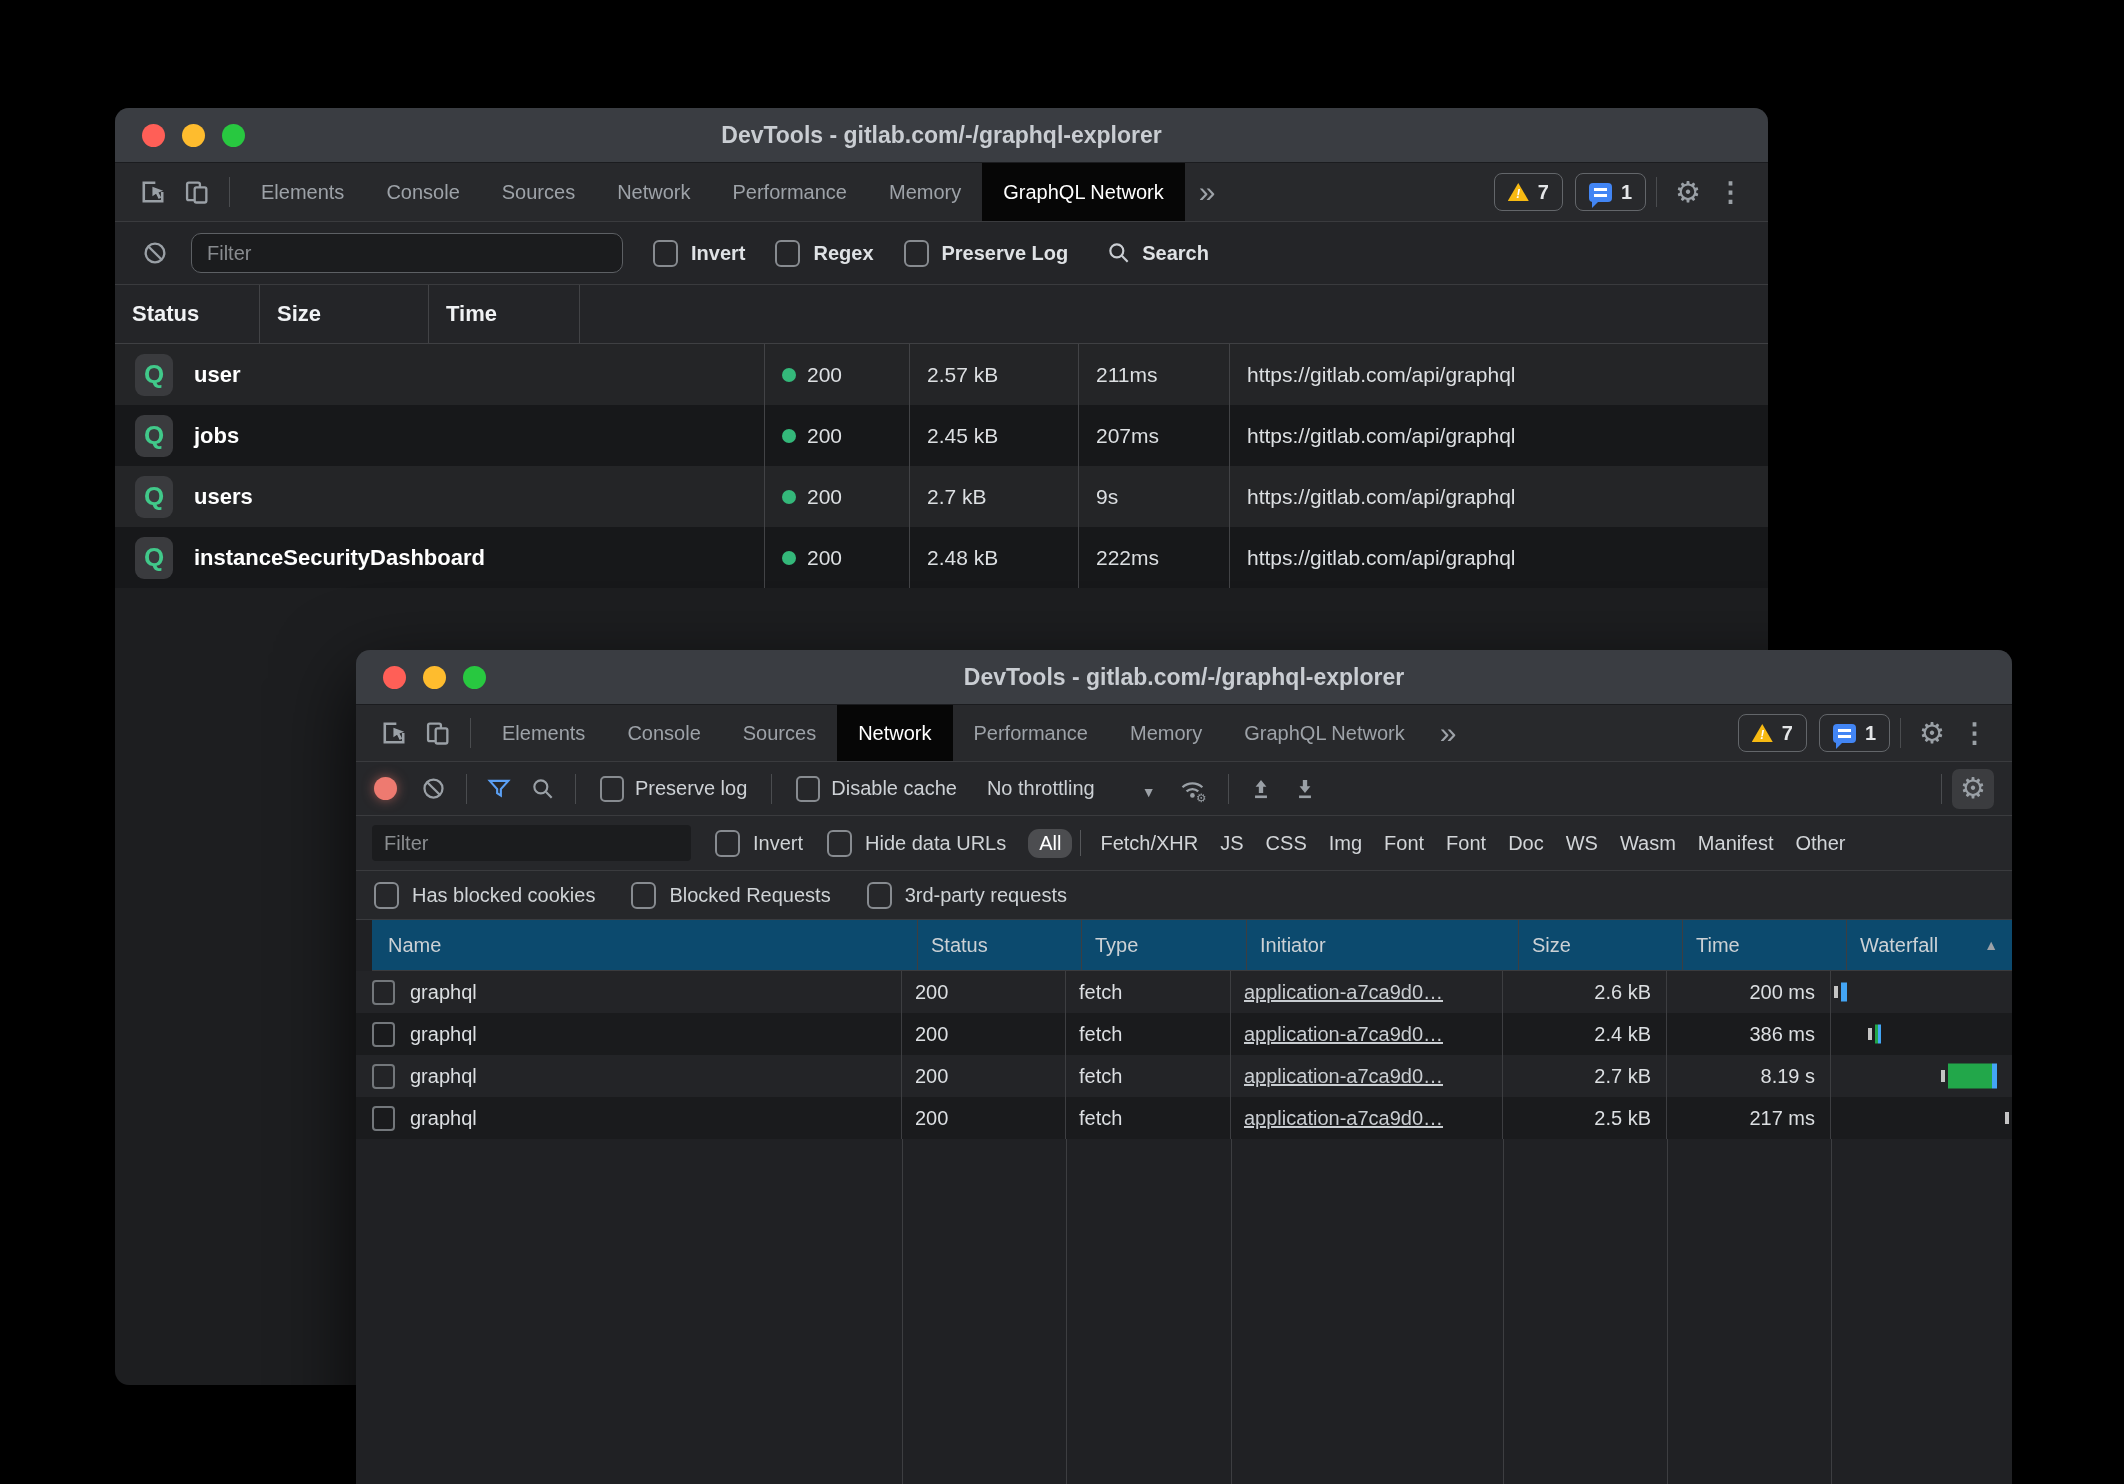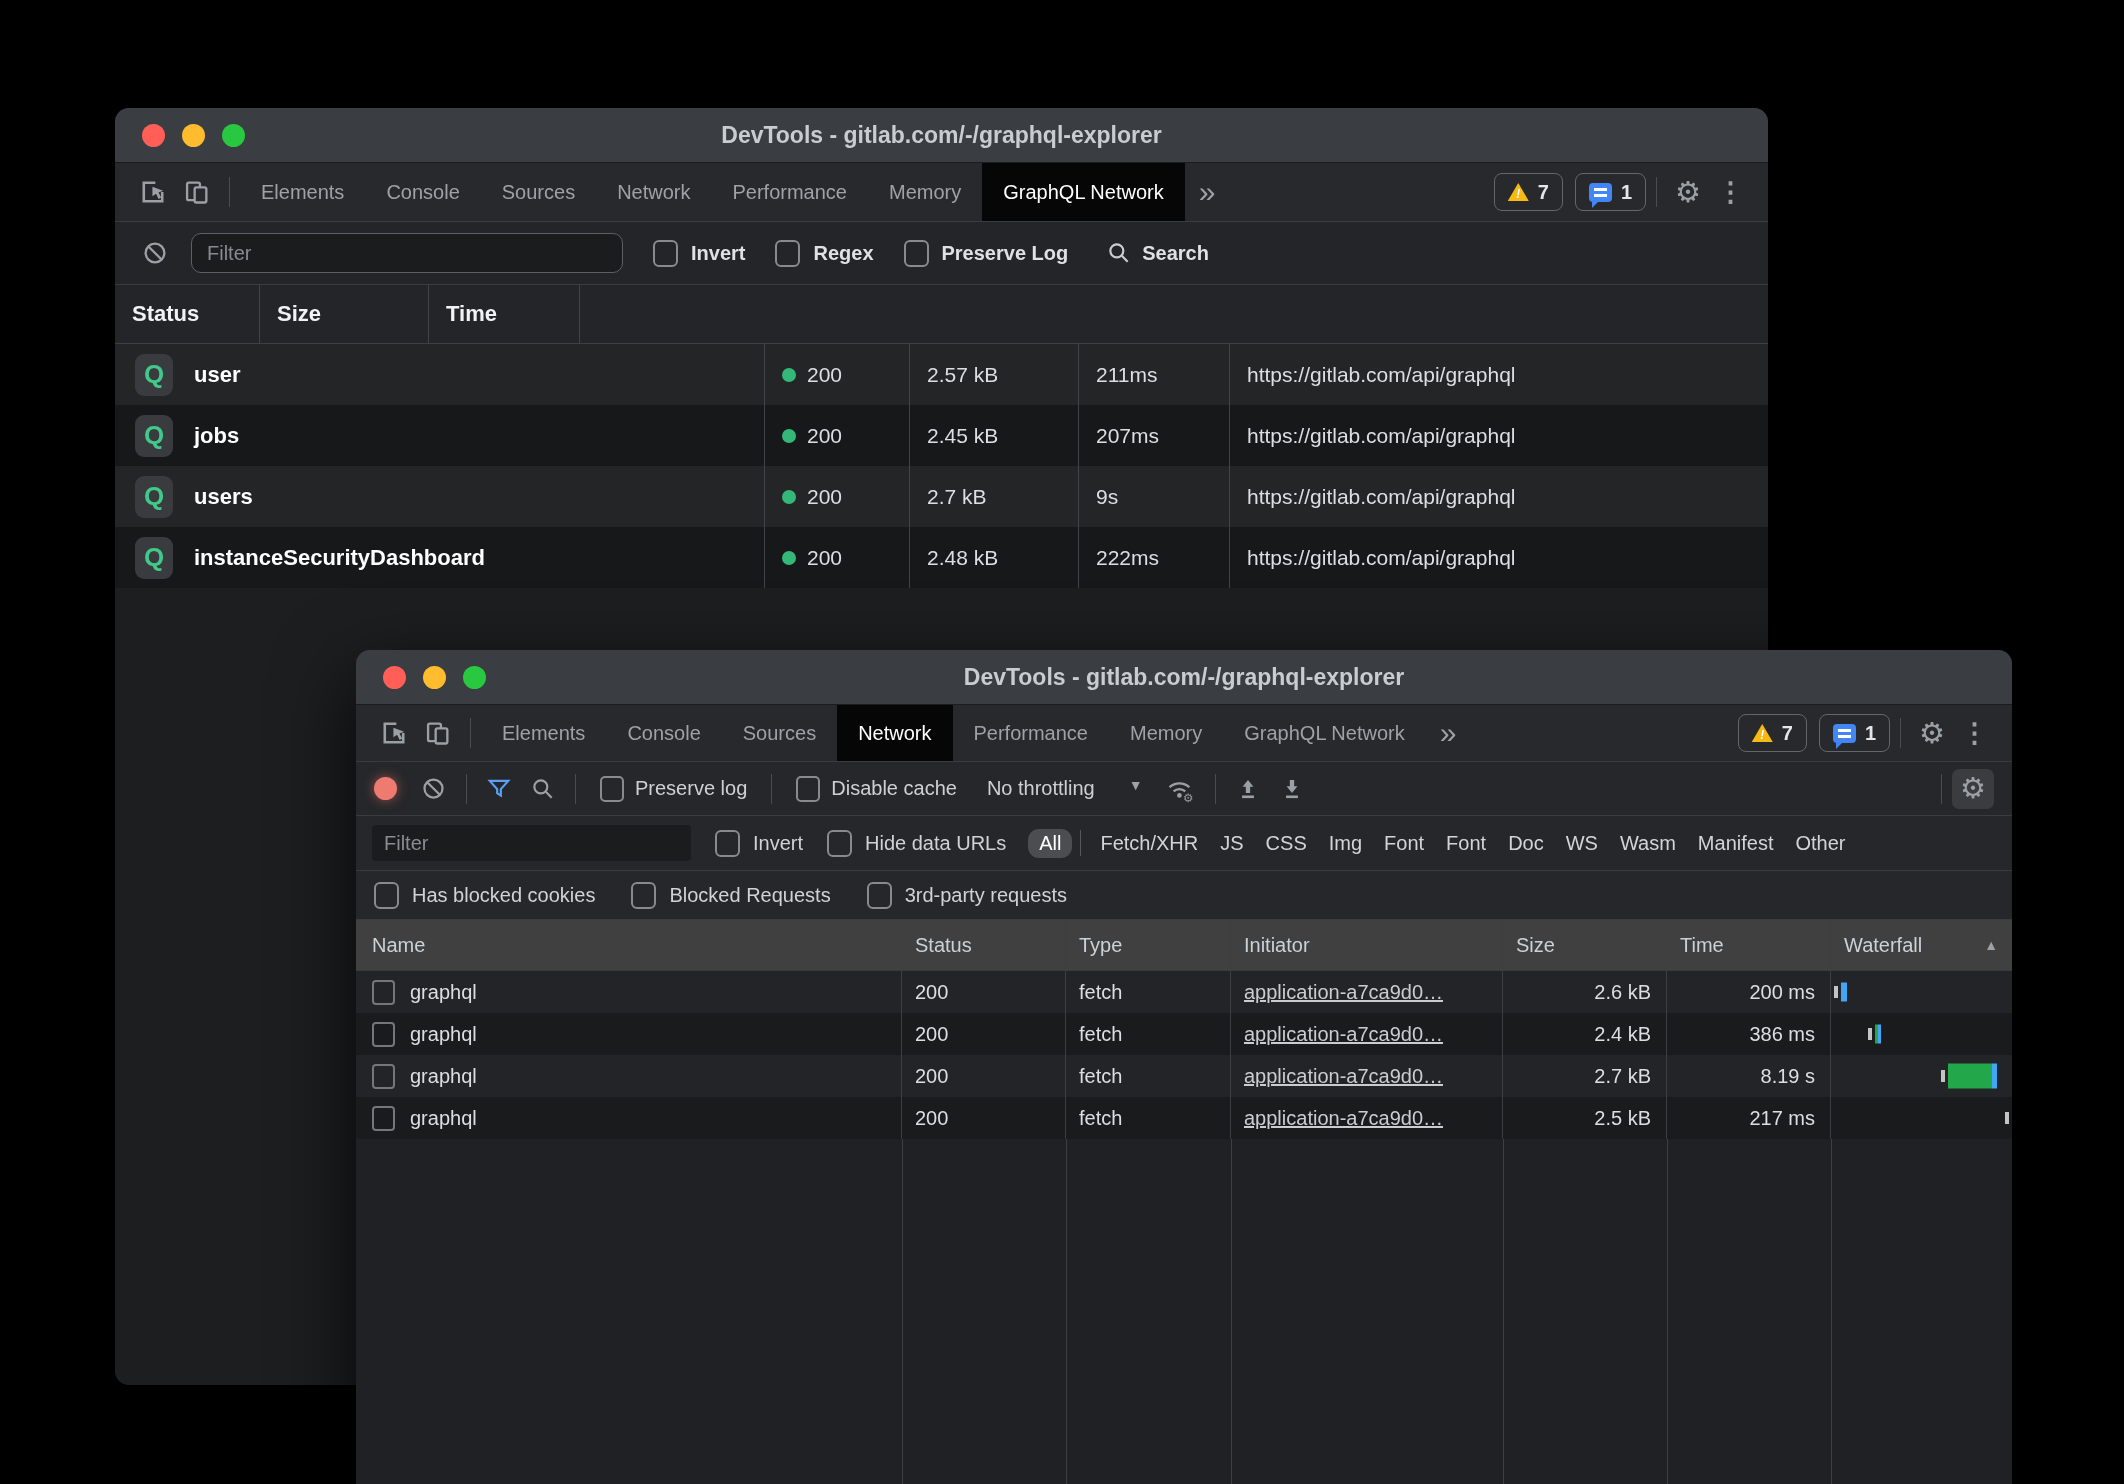--- a/index.html
+++ b/index.html
@@ -59,42 +59,42 @@
   .gql-row .cell{display:flex;align-items:center;}
   .gql-row .bc-qm{padding-left:20px;}
   .qbadge{width:38px;height:42px;border-radius:9px;background:#3a3b3e;color:#41c98a;font-weight:bold;font-size:26px;display:flex;align-items:center;justify-content:center;margin-right:21px;flex:0 0 auto;}
   .qname{font-weight:bold;color:#fff;font-size:22px;}
   .status-dot{width:14px;height:14px;border-radius:50%;background:#34b87a;margin-right:11px;flex:0 0 auto;}
 
   
   .net-toolbar{height:53px;background:#26272a;display:flex;align-items:center;padding:0 18px;border-bottom:1px solid #3a3b3e;}
   .record-dot{width:23px;height:23px;border-radius:50%;background:#ee7a70;box-shadow:0 0 12px rgba(238,122,112,.55);border:none;margin-right:14px;cursor:pointer;}
   .nt-icon{background:none;border:none;padding:0 9px;display:flex;align-items:center;cursor:pointer;}
-  .throttle{display:flex;align-items:flex-start;gap:12px;color:#cdd1d5;font-size:20px;margin:0 6px 0 10px;cursor:pointer;background:none;border:none;}
+  .throttle{display:flex;align-items:flex-end;gap:25px;color:#cdd1d5;font-size:20px;margin:0 6px 0 10px;cursor:pointer;background:none;border:none;}
   .throttle .arrow{font-size:14px;color:#9da2a8;margin-left:22px;}
   .nt-cb{display:flex;align-items:center;gap:11px;color:#cdd1d5;font-size:20px;margin:0 14px;cursor:pointer;}
   .nt-cb .cb{width:20px;height:22px;border-width:2px;border-radius:5px;}
   .gear-btn{background:#3b3c3f;border:none;border-radius:7px;width:42px;height:40px;display:flex;align-items:center;justify-content:center;cursor:pointer;}
 
   
   .net-filterrow{height:54px;background:#26272a;display:flex;align-items:center;border-bottom:1px solid #3a3b3e;padding:0 16px;font-size:20px;color:#cdd1d5;}
   .net-filter-input{width:295px;height:36px;background:#1b1c1e;border:none;border-radius:4px;color:#e8eaed;font-size:20px;padding:0 12px;outline:none;}
   .net-filter-input::placeholder{color:#8a8d90;}
   .net-filterrow .cb-group{font-weight:400;margin-left:24px;color:#cfd3d6;}
   .typefilters{display:flex;align-items:center;margin-left:22px;color:#d2d5d8;}
   .tf{background:none;border:none;color:#d2d5d8;font-size:20px;padding:3px 11px;cursor:pointer;white-space:nowrap;}
   .tf.pill{background:#4c4d50;border-radius:11px;color:#fff;}
   .tf-div{width:1px;height:26px;background:#55575a;margin:0 8px;}
 
   
   .net-optionsrow{height:48px;background:#26272a;display:flex;align-items:center;padding:0 18px;border-bottom:1px solid #3a3b3e;font-size:20px;color:#cdd1d5;}
   .net-optionsrow .cb-group{font-weight:400;margin-left:0;margin-right:36px;color:#cfd3d6;}
 
   
-  .net-header{display:flex;height:50px;background:#404040;border-bottom:1px solid #3a3b3e;align-items:stretch;font-size:20px;color:#ccd1d5;}
+  .net-header{display:flex;height:50px;background:#0c4a6e;border-bottom:1px solid #3a3b3e;align-items:stretch;font-size:20px;color:#ccd1d5;margin-left:16px;}
   .net-header .hcell{display:flex;align-items:center;cursor:pointer;}
   .fc-name{flex:0 0 546px;padding-left:16px;box-sizing:border-box;border-right:1px solid #3d3e41;}
   .fc-status{flex:0 0 164px;padding-left:13px;box-sizing:border-box;border-right:1px solid #3d3e41;}
   .fc-type{flex:0 0 165px;padding-left:13px;box-sizing:border-box;border-right:1px solid #3d3e41;}
   .fc-init{flex:0 0 272px;padding-left:13px;box-sizing:border-box;border-right:1px solid #3d3e41;}
   .fc-size{flex:0 0 164px;padding-right:15px;box-sizing:border-box;border-right:1px solid #3d3e41;justify-content:flex-end;}
   .fc-time{flex:0 0 164px;padding-right:15px;box-sizing:border-box;border-right:1px solid #3d3e41;justify-content:flex-end;}
   .fc-wf{flex:1;box-sizing:border-box;position:relative;overflow:hidden;}
   .net-header .fc-size,.net-header .fc-time{justify-content:flex-start;padding-left:13px;}
   .net-header .fc-wf{display:flex;align-items:center;justify-content:space-between;padding:0 14px 0 13px;}

